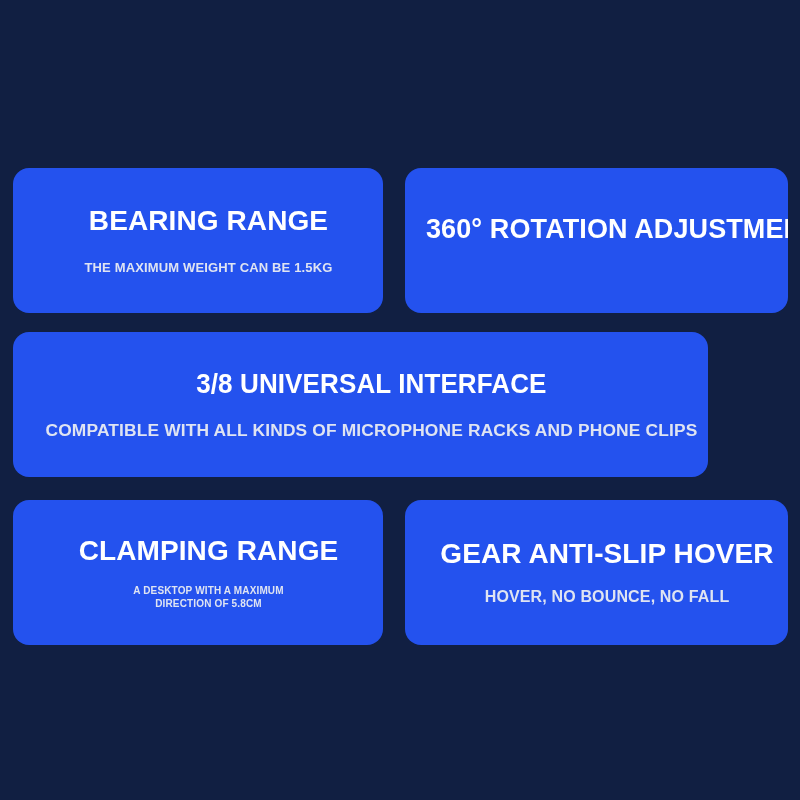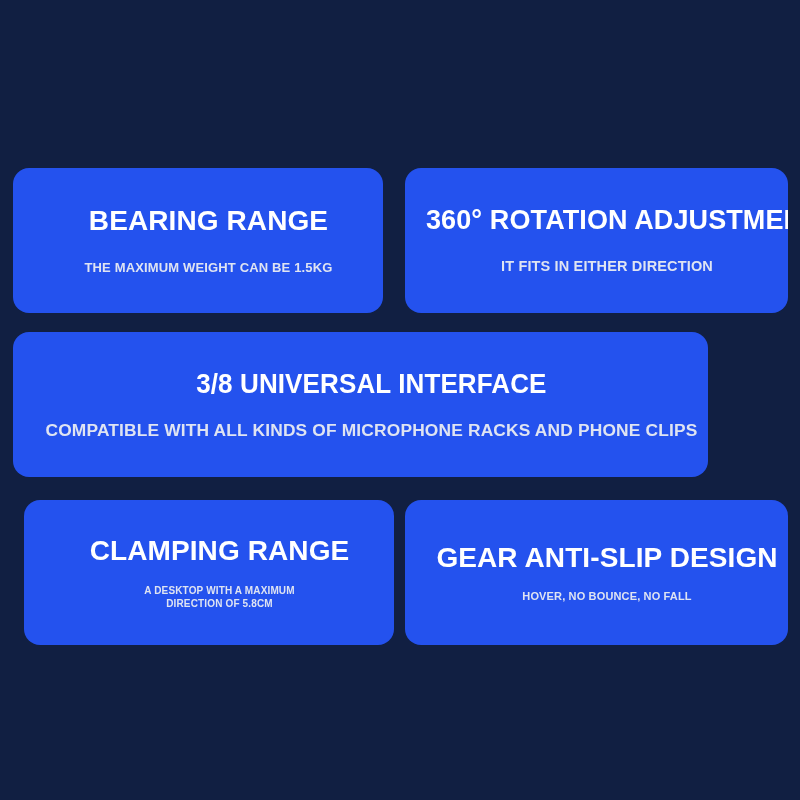--- a/index.html
+++ b/index.html
@@ -93,65 +93,64 @@
     margin-bottom: 20px;
   }
   #card-universal-interface .card-subtitle {
     font-size: 16px;
     transform: scaleX(0.9);
     white-space: nowrap;
   }
 
   
   #card-clamping-range {
-    left: 24px;
+    left: 13px;
     top: 500px;
     width: 370px;
     height: 145px;
   }
   #card-clamping-range .card-title { margin-bottom: 18px; }
   #card-clamping-range .card-subtitle { font-size: 10px; }
 
   #card-anti-slip-design {
     left: 405px;
     top: 500px;
     width: 383px;
     height: 145px;
   }
   #card-anti-slip-design .card-title { margin-bottom: 16px; }
-  #card-anti-slip-design .card-subtitle { font-size: 11px; }
+  #card-anti-slip-design .card-subtitle { font-size: 16px; }
 
   .nowrap { white-space: nowrap; }
 </style>
 </head>
 <body>
 
 <div class="board">
 
   <div class="card" id="card-bearing-range">
     <div class="card-title">BEARING RANGE</div>
     <div class="card-subtitle nowrap">THE MAXIMUM WEIGHT CAN BE 1.5KG</div>
   </div>
 
   <div class="card" id="card-rotation-adjustment">
     <div class="card-title" style="transform: scaleX(1); display: inline-block;">360° ROTATION ADJUSTMENT</div>
-    <div class="card-subtitle nowrap">IT FITS IN EITHER DIRECTION</div>
   </div>
 
   <div class="card" id="card-universal-interface">
     <div class="card-title">3/8 UNIVERSAL INTERFACE</div>
     <div class="card-subtitle" style="transform: scaleX(1.08511); display: inline-block;">COMPATIBLE WITH ALL KINDS OF MICROPHONE RACKS AND PHONE CLIPS</div>
   </div>
 
   <div class="card" id="card-clamping-range">
     <div class="card-title">CLAMPING RANGE</div>
     <div class="card-subtitle">
       <div>A DESKTOP WITH A MAXIMUM</div>
       <div>DIRECTION OF 5.8CM</div>
     </div>
   </div>
 
   <div class="card" id="card-anti-slip-design">
-    <div class="card-title">GEAR ANTI-SLIP DESIGN</div>
+    <div class="card-title">GEAR ANTI-SLIP HOVER</div>
     <div class="card-subtitle nowrap">HOVER, NO BOUNCE, NO FALL</div>
   </div>
 
 </div>
 
 </body></html>

